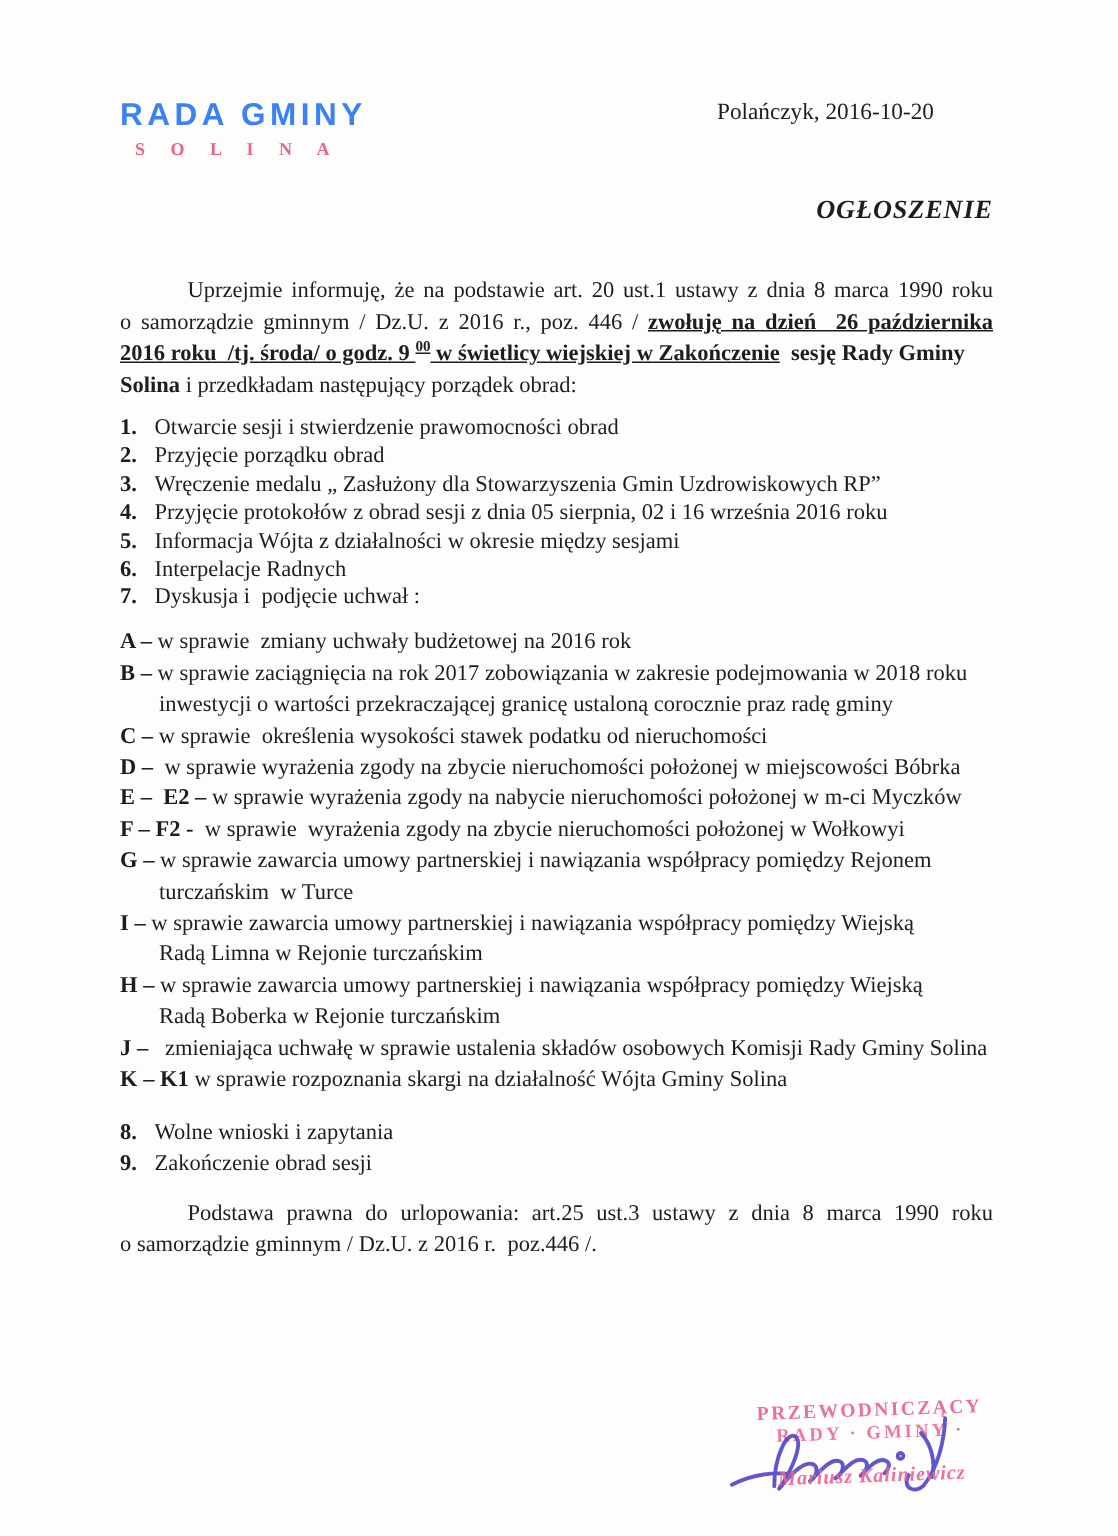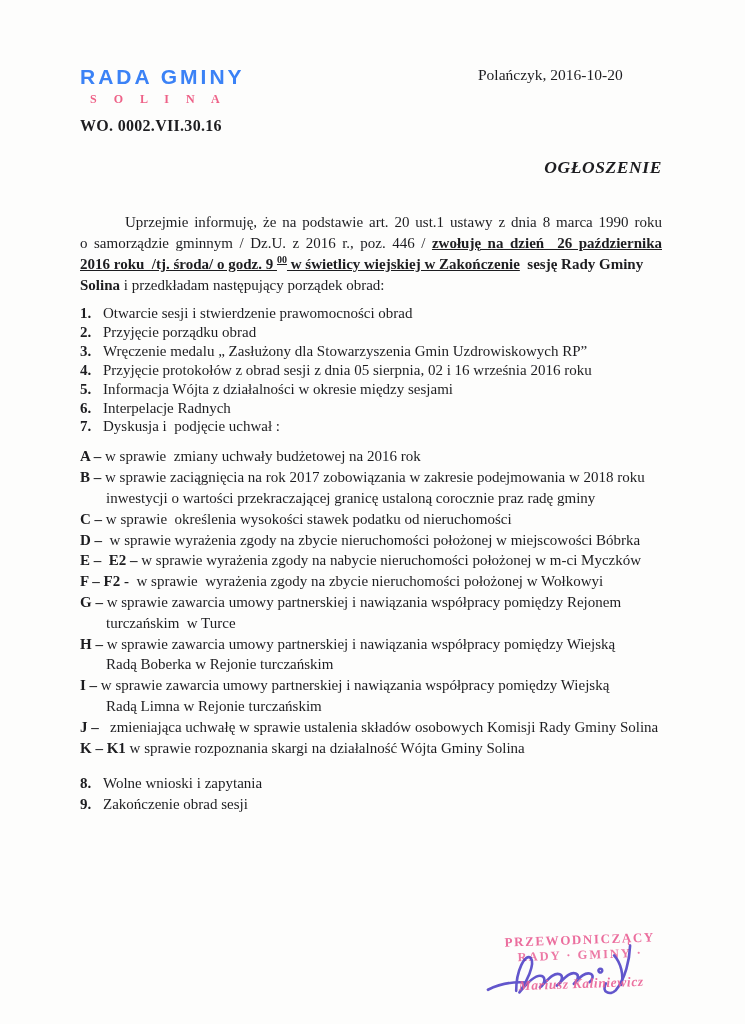--- a/index.html
+++ b/index.html
@@ -72,21 +72,20 @@
 </style>
 </head>
 <body>
 
 <div class="page">
   <div class="content">
 
     <div class="letterhead">
       <div class="org1">RADA GMINY</div>
       <div class="org2">S O L I N A</div>
-      <div class="ref">WO. 0002.VII.30.16</div>
       <div class="place-date">Polańczyk, 2016-10-20</div>
     </div>
 
     <div class="title-row">
       <span class="title">OGŁOSZENIE</span>
     </div>
 
     <div class="intro" id="intro">
         <div class="iline jline indent"><span>Uprzejmie informuję, że na podstawie art. 20 ust.1 ustawy z dnia 8 marca 1990 roku</span></div>
         <div class="iline jline"><span>o samorządzie gminnym / Dz.U. z 2016 r., poz. 446 / </span><span class="b u">zwołuję na dzień&nbsp; 26 października</span></div>
@@ -122,40 +121,44 @@
           <div class="lline"><span class="llabel">E –&nbsp; E2 –</span><span> w sprawie wyrażenia zgody na nabycie nieruchomości położonej w m-ci Myczków</span></div>
         </div>
         <div class="litem">
           <div class="lline"><span class="llabel">F – F2 -</span><span>&nbsp; w sprawie&nbsp; wyrażenia zgody na zbycie nieruchomości położonej w Wołkowyi</span></div>
         </div>
         <div class="litem">
           <div class="lline"><span class="llabel">G –</span><span> w sprawie zawarcia umowy partnerskiej i nawiązania współpracy pomiędzy Rejonem</span></div>
           <div class="lline cont">turczańskim&nbsp; w Turce</div>
         </div>
         <div class="litem">
+          <div class="lline"><span class="llabel">I –</span><span> w sprawie zawarcia umowy partnerskiej i nawiązania współpracy pomiędzy Wiejską</span></div>
+          <div class="lline cont">Radą Limna w Rejonie turczańskim</div>
+        </div>
+        <div class="litem">
           <div class="lline"><span class="llabel">H –</span><span> w sprawie zawarcia umowy partnerskiej i nawiązania współpracy pomiędzy Wiejską</span></div>
           <div class="lline cont">Radą Boberka w Rejonie turczańskim</div>
-        </div>
-        <div class="litem">
-          <div class="lline"><span class="llabel">I –</span><span> w sprawie zawarcia umowy partnerskiej i nawiązania współpracy pomiędzy Wiejską</span></div>
-          <div class="lline cont">Radą Limna w Rejonie turczańskim</div>
         </div>
         <div class="litem">
           <div class="lline"><span class="llabel">J –</span><span>&nbsp;&nbsp; zmieniająca uchwałę w sprawie ustalenia składów osobowych Komisji Rady Gminy Solina</span></div>
         </div>
         <div class="litem">
           <div class="lline"><span class="llabel">K – K1</span><span> w sprawie rozpoznania skargi na działalność Wójta Gminy Solina</span></div>
         </div>
       </div>
 
     <div class="nlist nlist2" id="list2" style="margin-top:15px;">
         <div class="nitem"><span class="num">8.</span><span>Wolne wnioski i zapytania</span></div>
         <div class="nitem"><span class="num">9.</span><span>Zakończenie obrad sesji</span></div>
       </div>
 
+    <div class="legal" id="legal">
+        <div class="iline jline indent">Podstawa prawna do urlopowania: art.25 ust.3 ustawy z dnia 8 marca 1990 roku</div>
+        <div class="iline">o samorządzie gminnym / Dz.U. z 2016 r.&nbsp; poz.446 /.</div>
+      </div>
 
   </div>
 
   <div class="stamp">
     <div class="stamp-l1">PRZEWODNICZĄCY</div>
     <div class="stamp-l2">RADY · GMINY ·</div>
     <svg class="sig" width="196" height="62" viewBox="0 0 196 62">
       <g fill="none" stroke="#4d3fc5" stroke-width="2.6" stroke-linecap="round" stroke-linejoin="round" opacity="0.88" transform="rotate(-4 98 31)">
         <path d="M4,43 C20,37 34,38 44,40"></path>
         <path d="M32,47 C34,27 45,10 50,16 C54,22 43,40 35,49 C43,41 53,32 59,35 C63,37 61,44 56,46 C63,41 71,32 77,35 C81,37 78,44 73,46 C80,41 87,33 93,36 C97,38 94,44 90,46 C97,40 103,35 108,38 C111,40 109,44 106,46"></path>

